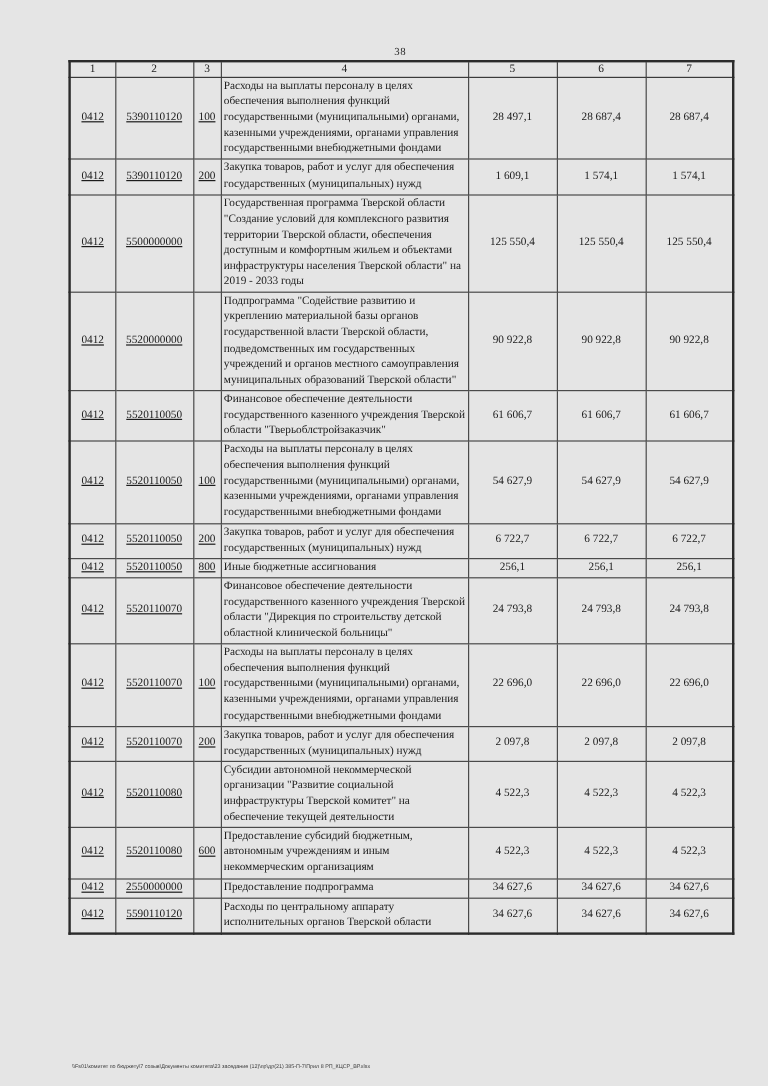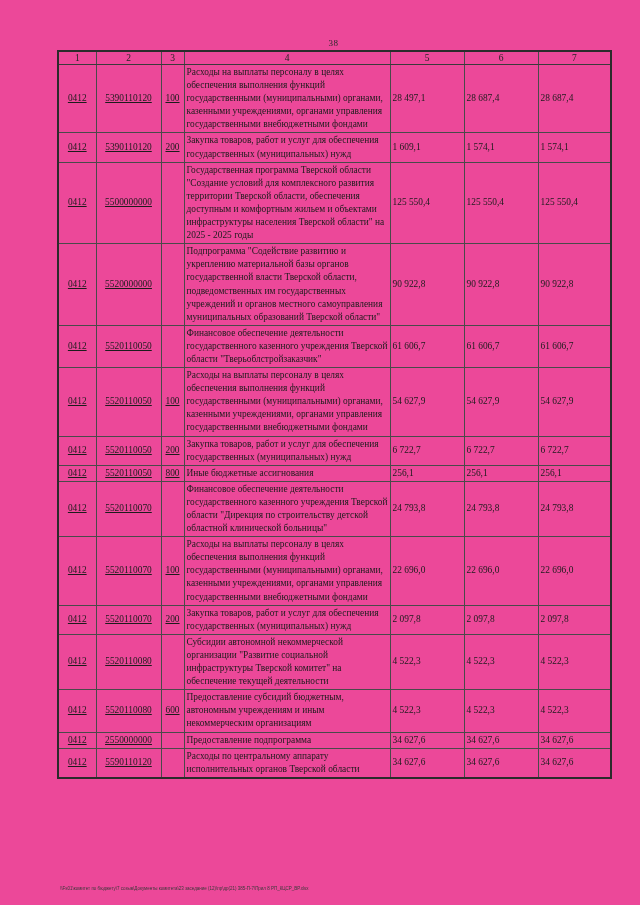--- a/index.html
+++ b/index.html
@@ -7,21 +7,21 @@
     width: 640px; height: 905px;
     background: #ffffff;
     font-family: "Liberation Serif", "DejaVu Serif", serif;
     color: #1c1c1c;
     position: relative;
     overflow: hidden;
   }
   .page {
     position: absolute; inset: 0;
     width: 640px; height: 905px;
-    background: #ec4899;
+    background: #e5e5e5;
   }
   .page-number {
     position: absolute;
     top: 38px; left: 57px; width: 553px;
     text-align: center;
     font-size: 9px;
     letter-spacing: 0.5px;
     color: #2a2a2a;
   }
   table.budget-table {
@@ -45,21 +45,21 @@
     font-size: 9.4px;
     line-height: 13.1px;
     vertical-align: middle;
     padding: 1px 2px;
     overflow: hidden;
     word-wrap: break-word;
   }
   td.col1, td.col2, td.col3 { text-align: center; padding: 1px 1px; font-size: 9.8px; text-decoration: underline; }
   td.col4 { text-align: left; padding: 1px 4px 1px 5px; }
   td.col5, td.col6, td.col7 {
-    text-align: left;
+    text-align: center;
     padding-right: 15px;
     font-size: 9.8px;
     white-space: nowrap;
   }
   .footer-path {
     position: absolute;
     left: 60px; top: 886px;
     font-family: "Liberation Sans", "DejaVu Sans", sans-serif;
     font-size: 8px;
     transform: scale(0.56);
@@ -112,21 +112,21 @@
           <td class="col3">200</td>
           <td class="col4">Закупка товаров, работ и услуг для обеспечения государственных (муниципальных) нужд</td>
           <td class="col5">1 609,1</td>
           <td class="col6">1 574,1</td>
           <td class="col7">1 574,1</td>
         </tr>
         <tr>
           <td class="col1">0412</td>
           <td class="col2">5500000000</td>
           <td class="col3"></td>
-          <td class="col4">Государственная программа Тверской области "Создание условий для комплексного развития территории Тверской области, обеспечения доступным и комфортным жильем и объектами инфраструктуры населения Тверской области" на 2025 - 2025 годы</td>
+          <td class="col4">Государственная программа Тверской области "Создание условий для комплексного развития территории Тверской области, обеспечения доступным и комфортным жильем и объектами инфраструктуры населения Тверской области" на 2019 - 2033 годы</td>
           <td class="col5">125 550,4</td>
           <td class="col6">125 550,4</td>
           <td class="col7">125 550,4</td>
         </tr>
         <tr>
           <td class="col1">0412</td>
           <td class="col2">5520000000</td>
           <td class="col3"></td>
           <td class="col4">Подпрограмма "Содействие развитию и укреплению материальной базы органов государственной власти Тверской области, подведомственных им государственных учреждений и органов местного самоуправления муниципальных образований Тверской области"</td>
           <td class="col5">90 922,8</td>

